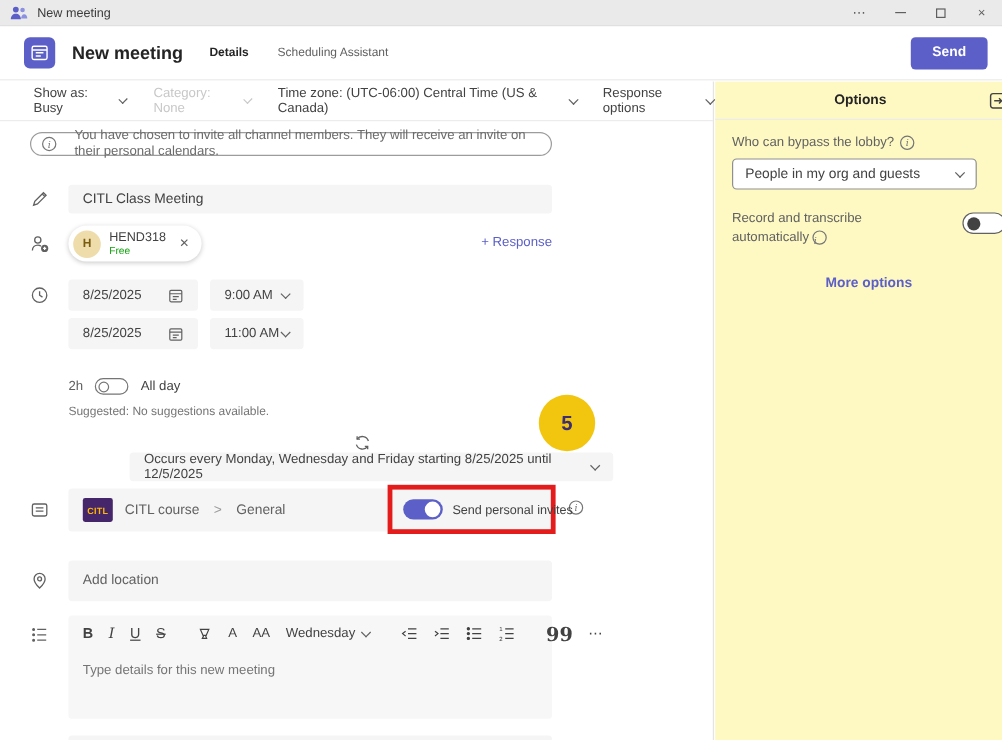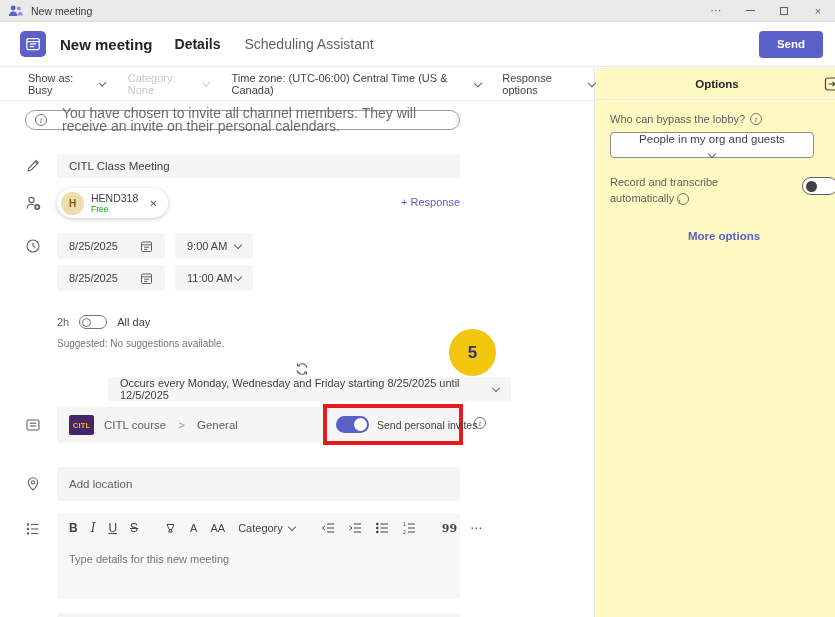--- a/index.html
+++ b/index.html
@@ -17,41 +17,41 @@
   .titlebar .app-logo { margin-right:8px; }
   .tb-controls { margin-left:auto; display:flex; align-items:center; height:100%; }
   .tb-btn { width:34px; height:100%; display:flex; align-items:center; justify-content:center; color:#5f5f5f; font-size:11px; }
   .glyph-min { width:9px; height:0; border-top:1px solid #5f5f5f; display:block;}
   .glyph-max { width:8px; height:8px; border:1px solid #5f5f5f; display:block;}
 
   
   .header { height:45px; display:flex; align-items:center; padding:0 12px 0 20px; border-bottom:1px solid #ececec; background:#fff;}
   .app-icon { width:26px; height:26px; background:#5b5fc7; border-radius:5px; display:flex; align-items:center; justify-content:center; margin-right:14px; }
   .page-title { font-size:15px; font-weight:700; color:#242424; margin-right:22px; }
-  .tab { font-size:14px; margin-right:24px; color:#616161;text-align:right; }
+  .tab { font-size:10px; margin-right:24px; color:#616161;text-align:right; }
   .tab.active { color:#242424; font-weight:700; }
   .send-btn { margin-left:auto; background:#5b5fc7; color:#fff; font-size:11.5px; font-weight:700; border:none; border-radius:4px; width:64px; height:27px; }
 
   
   .left-pane { position:absolute; left:0; top:68px; width:595px; height:549px; border-right:1px solid #e4e4e4; background:#fff; }
   .right-pane { position:absolute; left:596px; top:68px; width:262px; height:549px; background:#fef9c3; }
 
   
   .meta-toolbar { height:33px; display:flex; align-items:center; gap:22px; padding-left:28px; border-bottom:1px solid #ececec; font-size:11px; color:#424242; }
   .meta-item { display:flex; align-items:center; gap:7px; }
   .meta-item.disabled { color:#c8c8c8; }
 
   
   .row { display:flex; align-items:center; padding-left:25px; }
   .icon-cell { width:32px; flex:none; display:flex; align-items:center; }
   .content { width:403px; position:relative; }
 
   .notice { margin:9px 0 0 25px; width:435px; height:20px; border:1px solid #9c9c9c; border-radius:11px; position:relative; }
   .notice-icon { position:absolute; left:9px; top:3px; }
-  .notice-text { position:absolute; left:36px; top:-4px; width:392px; font-size:14px; line-height:13px; color:#6b6b6b; }
+  .notice-text { position:absolute; left:36px; top:-4px; width:392px; font-size:11px; line-height:13px; color:#6b6b6b; }
 
   .field { background:#f5f5f5; border-radius:3px; display:flex; align-items:center; padding:0 12px; color:#424242; }
   .row-title { margin-top:24px; } .row-title .field { height:24px; width:403px; font-size:11.5px; }
 
   .row-attendees { margin-top:10px; } 
   .chip { background:#fff; border-radius:16px; box-shadow:0 1px 4px rgba(0,0,0,.22); display:inline-flex; align-items:center; height:30px; padding:0 10px 0 4px; gap:7px; }
   .avatar { width:23px; height:23px; border-radius:50%; background:#efdcab; color:#7a5c10; font-size:10px; font-weight:700; display:flex; align-items:center; justify-content:center; }
   .chip-name { font-size:10.5px; color:#424242; line-height:11px; }
   .chip-status { font-size:8.5px; color:#13a10e; line-height:10px; }
   .chip-x { color:#616161; font-size:10px; margin-left:4px; }
@@ -88,31 +88,31 @@
   .et { font-size:12px; display:flex; align-items:center; }
   .et-b { font-weight:700; }
   .et-i { font-style:italic; font-family:"DejaVu Serif",serif; }
   .et-u { text-decoration:underline; }
   .et-s { text-decoration:line-through; }
   .et-sep { width:1px; height:14px; background:#d6d6d6; }
   .fontcolor { font-size:11px; line-height:10px; text-align:center; }
   .fontcolor .bar { height:2.5px; background:#424242; margin-top:1px; }
   .fontsize { font-size:11px; }
   .para { font-size:11px; display:flex; gap:6px; align-items:center; }
-  .quote { font-size:11px; font-weight:700; font-family:"DejaVu Serif",serif; }
+  .quote { font-size:16px; font-weight:700; font-family:"DejaVu Serif",serif; }
   .editor-body { padding:10px 12px; font-size:11px; color:#757575; }
 
   .row-notes { margin-top:14px; } .row-notes .field { height:30px; width:403px; font-size:11px; color:#424242; }
 
   
   .opt-header { height:32px; display:flex; align-items:center; border-bottom:1px solid #ececec; padding:0 14px; }
   .opt-title { flex:1; text-align:center; font-size:11.5px; font-weight:700; color:#242424; }
   .opt-body { padding:13px 20px 0 14px; }
   .opt-label { font-size:11px; color:#616161; display:flex; align-items:center; gap:5px; }
-  .opt-select { margin-top:7px; height:26px; border:1px solid #8f8f8f; border-radius:4px; display:flex; align-items:center; justify-content:space-between; padding:0 10px; font-size:11.5px; color:#424242; background:#fff; width:204px;flex-direction:column; }
+  .opt-select { margin-top:7px; height:26px; border:1px solid #8f8f8f; border-radius:4px; display:flex; align-items:center; justify-content:space-between; padding:0 10px; font-size:11.5px; color:#424242; background:#fff; width:204px; }
   .record-row { margin-top:16px; display:flex; align-items:flex-start; }
   .record-label { width:150px; font-size:11px; color:#616161; line-height:16px; }
   .record-label .iinfo { vertical-align:-2px; margin-left:3px; display:inline-block; }
   .rec-toggle { margin-left:auto; margin-top:3px; width:36px; height:18px; border:1px solid #616161; border-radius:10px; position:relative; background:#fff; }
   .rec-toggle .knob { position:absolute; left:2.5px; top:2.5px; width:11px; height:11px; background:#424242; border-radius:50%; }
   .more-options { margin-top:24px; color:#5b5fc7; font-size:11.5px; font-weight:700;text-align:center; }
 
   
   .iinfo { width:12px; height:12px; border:1px solid #757575; border-radius:50%; color:#757575; font-size:8px; display:flex; align-items:center; justify-content:center; font-family:"DejaVu Serif",serif; font-style:italic; flex:none; }
 
@@ -356,21 +356,21 @@
               <path d="M3 2.5h7l-2.2 5H5.2z"></path>
                 <path d="M5.8 7.5L4.6 10h3.6l-1-2.5"></path>
             </svg>
           </span>
           <span class="et fontcolor">
             <span>A</span>
               <span class="bar"></span>
           </span>
           <span class="et fontsize">AA</span>
           <span class="et para">
-            <span>Category</span>
+            <span>Wednesday</span>
               <span class="chev"></span>
           </span>
           <span class="et-sep"></span>
           <span class="et">
             <svg width="14" height="14" viewBox="0 0 14 14" stroke="#424242" stroke-width="1" fill="none">
               <line x1="6" y1="3" x2="13" y2="3"></line>
                 <line x1="6" y1="7" x2="13" y2="7"></line>
                 <line x1="6" y1="11" x2="13" y2="11"></line>
                 <path d="M4 5L1.5 7L4 9"></path>
             </svg>

